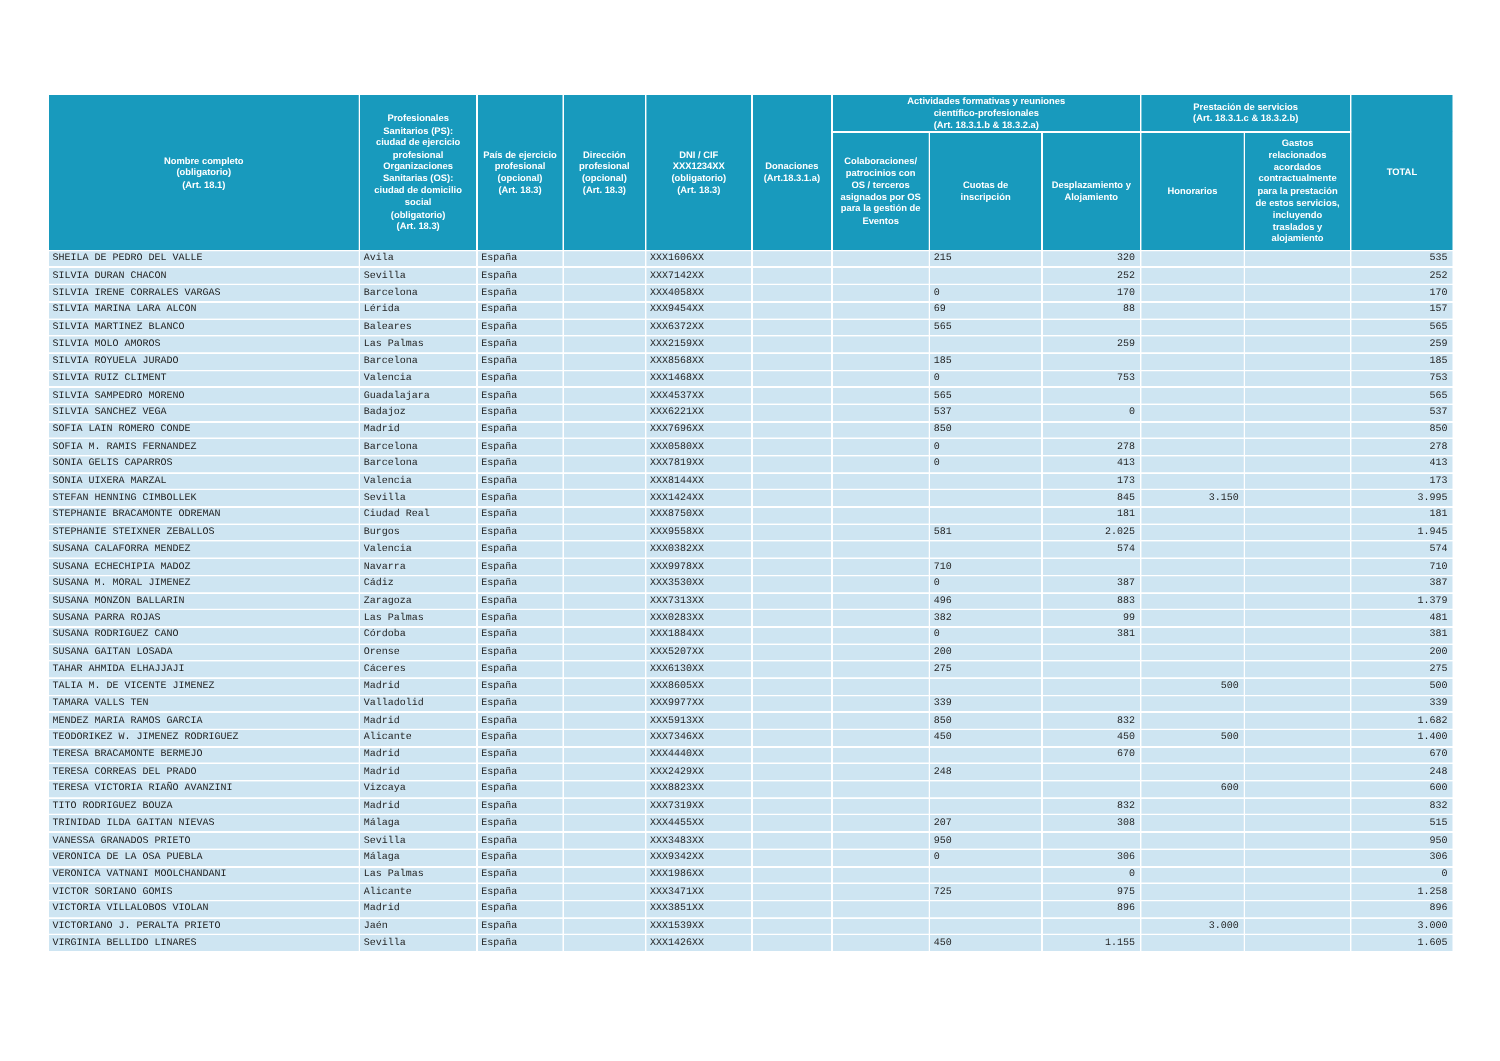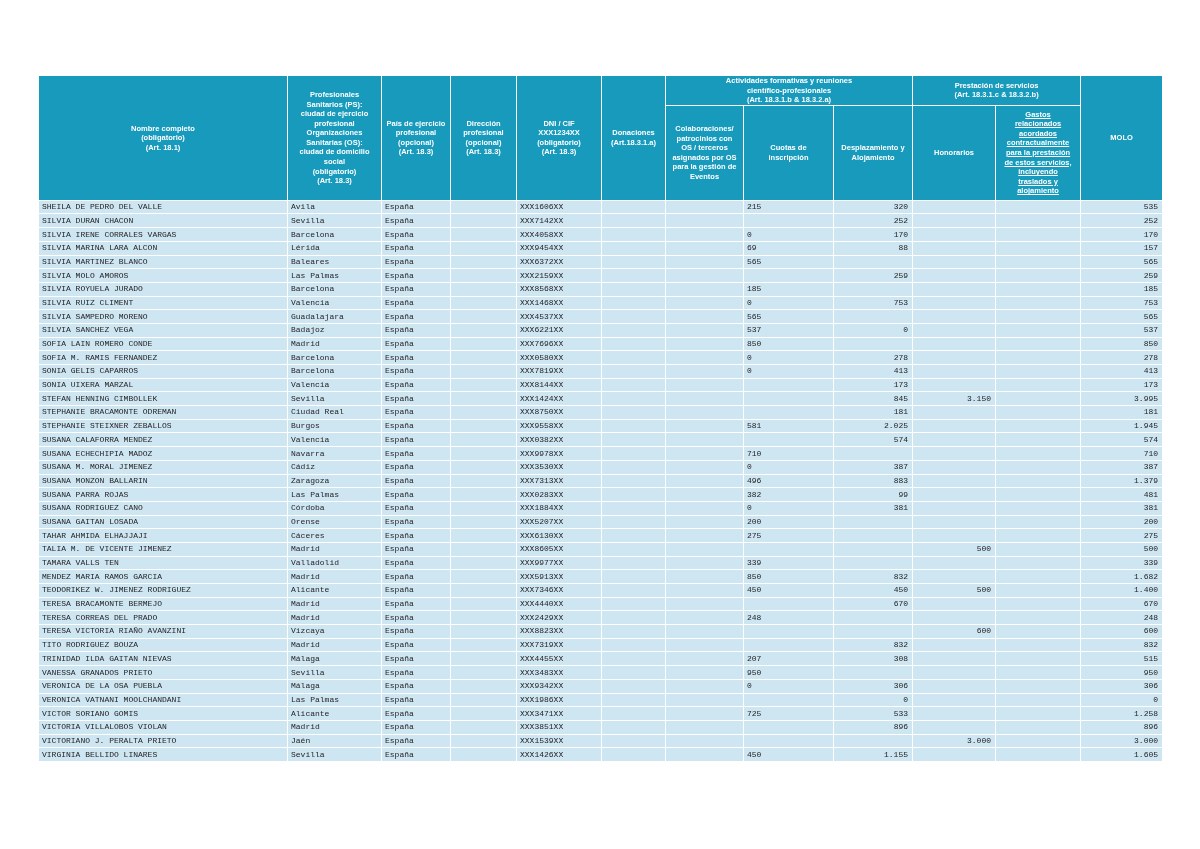--- a/index.html
+++ b/index.html
@@ -25,21 +25,21 @@
     color:var(--header-text);
     font-weight:bold;
     font-size:7.5px;
     line-height:1.28;
     text-align:center;
     vertical-align:middle;
     white-space:pre-line;
   }
   tr.group-row{height:29px;}
   tr.sub-row{height:95px;}
-  th.clipped div{max-height:93px;overflow:hidden;text-decoration:underline;}
+  th.clipped div{max-height:93px;overflow:hidden;}
   tbody tr{height:13.7px;font-family:Liberation Mono, monospace;}
   tbody td{
     background:var(--row-bg);
     color:var(--row-text);
     font-size:8px;
     line-height:1;
     vertical-align:middle;
     white-space:nowrap;
   }
   td.col-name,td.col-city,td.col-country,td.col-address,td.col-dni,
@@ -96,21 +96,21 @@
 XXX1234XX
 (obligatorio)
 (Art. 18.3)</th>
         <th rowspan="2">Donaciones
 (Art.18.3.1.a)</th>
         <th colspan="3">Actividades formativas y reuniones
 científico-profesionales
 (Art. 18.3.1.b &amp; 18.3.2.a)</th>
         <th colspan="2">Prestación de servicios
 (Art. 18.3.1.c &amp; 18.3.2.b)</th>
-        <th rowspan="2">MOLO</th>
+        <th rowspan="2">TOTAL</th>
       </tr>
       <tr class="sub-row">
         <th>Colaboraciones/
 patrocinios con
 OS / terceros
 asignados por OS
 para la gestión de
 Eventos</th>
         <th>Cuotas de
 inscripción</th>
@@ -649,21 +649,21 @@
         </tr>
         <tr>
           <td class="col-name">VICTOR SORIANO GOMIS</td>
           <td class="col-city">Alicante</td>
           <td class="col-country">España</td>
           <td class="col-address"></td>
           <td class="col-dni">XXX3471XX</td>
           <td class="col-donations"></td>
           <td class="col-collaborations"></td>
           <td class="col-fees">725</td>
-          <td class="col-travel">533</td>
+          <td class="col-travel">975</td>
           <td class="col-honoraria"></td>
           <td class="col-expenses"></td>
           <td class="col-total">1.258</td>
         </tr>
         <tr>
           <td class="col-name">VICTORIA VILLALOBOS VIOLAN</td>
           <td class="col-city">Madrid</td>
           <td class="col-country">España</td>
           <td class="col-address"></td>
           <td class="col-dni">XXX3851XX</td>

